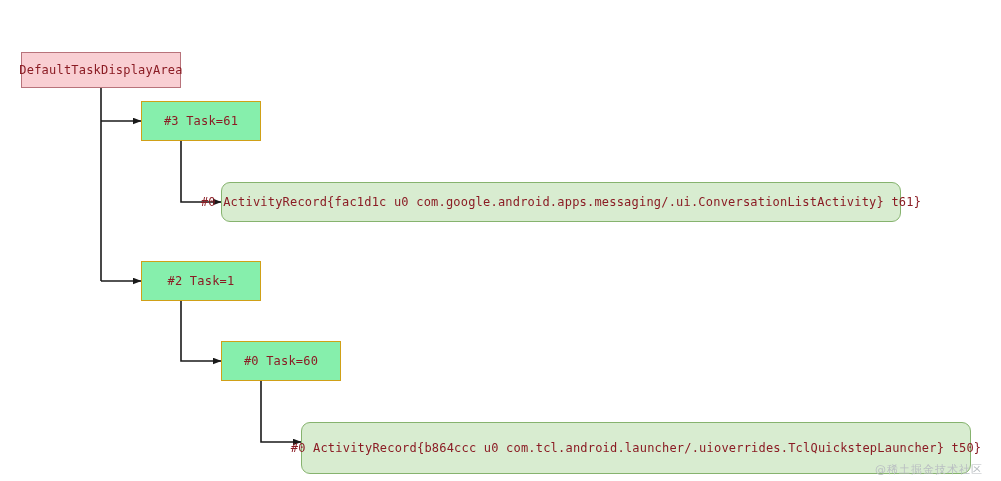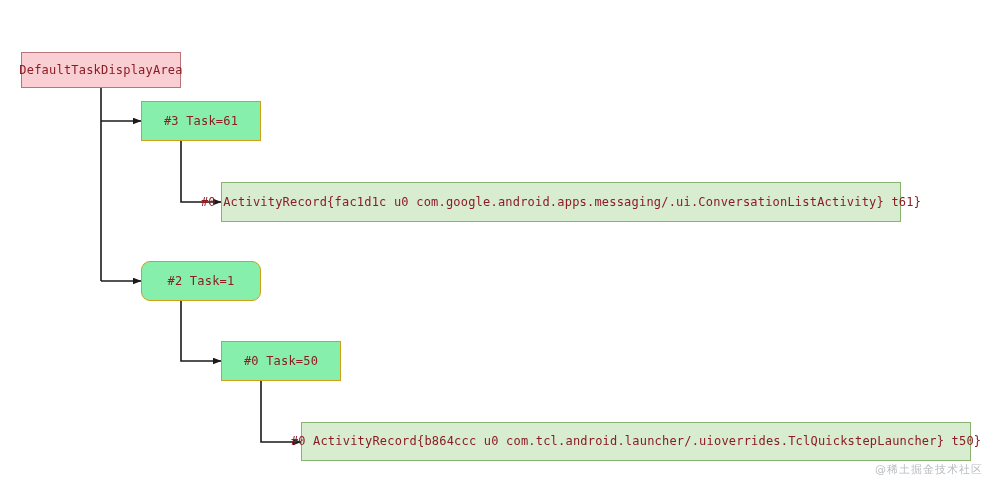--- a/index.html
+++ b/index.html
@@ -50,20 +50,21 @@
   }
   .node-task {
     background: #86efac;
     border-color: #d0a017;
     color: #8b1c24;
   }
   .node-activity {
     background: #d8ecd0;
     border-color: #86b36e;
     color: #8b1c24;
+    border-radius: 9px;
   }
   .watermark {
     position: absolute;
     right: 18px;
     bottom: 4px;
     font-family: "DejaVu Sans", "Liberation Sans", sans-serif;
     font-size: 11px;
     color: #b9bec2;
     letter-spacing: 1px;
     white-space: nowrap;
@@ -99,27 +100,27 @@
   </div>
 
   <div class="node node-task" style="left:141px; top:101px; width:120px; height:40px;">
     <span>#3 Task=61</span>
   </div>
 
   <div class="node node-activity" style="left:221px; top:182px; width:680px; height:40px;">
     <span>#0 ActivityRecord{fac1d1c u0 com.google.android.apps.messaging/.ui.ConversationListActivity} t61}</span>
   </div>
 
-  <div class="node node-task" style="left:141px; top:261px; width:120px; height:40px;border-radius:9px;">
+  <div class="node node-task" style="left:141px; top:261px; width:120px; height:40px;">
     <span>#2 Task=1</span>
   </div>
 
   <div class="node node-task" style="left:221px; top:341px; width:120px; height:40px;">
-    <span>#0 Task=50</span>
+    <span>#0 Task=60</span>
   </div>
 
-  <div class="node node-activity" style="left:301px; top:422px; width:670px; height:39px;">
+  <div class="node node-activity" style="left:301px; top:422px; width:670px; height:52px;">
     <span>#0 ActivityRecord{b864ccc u0 com.tcl.android.launcher/.uioverrides.TclQuickstepLauncher} t50}</span>
   </div>
 
   <div class="watermark">@稀土掘金技术社区</div>
 
 </div>
 
 </body></html>

